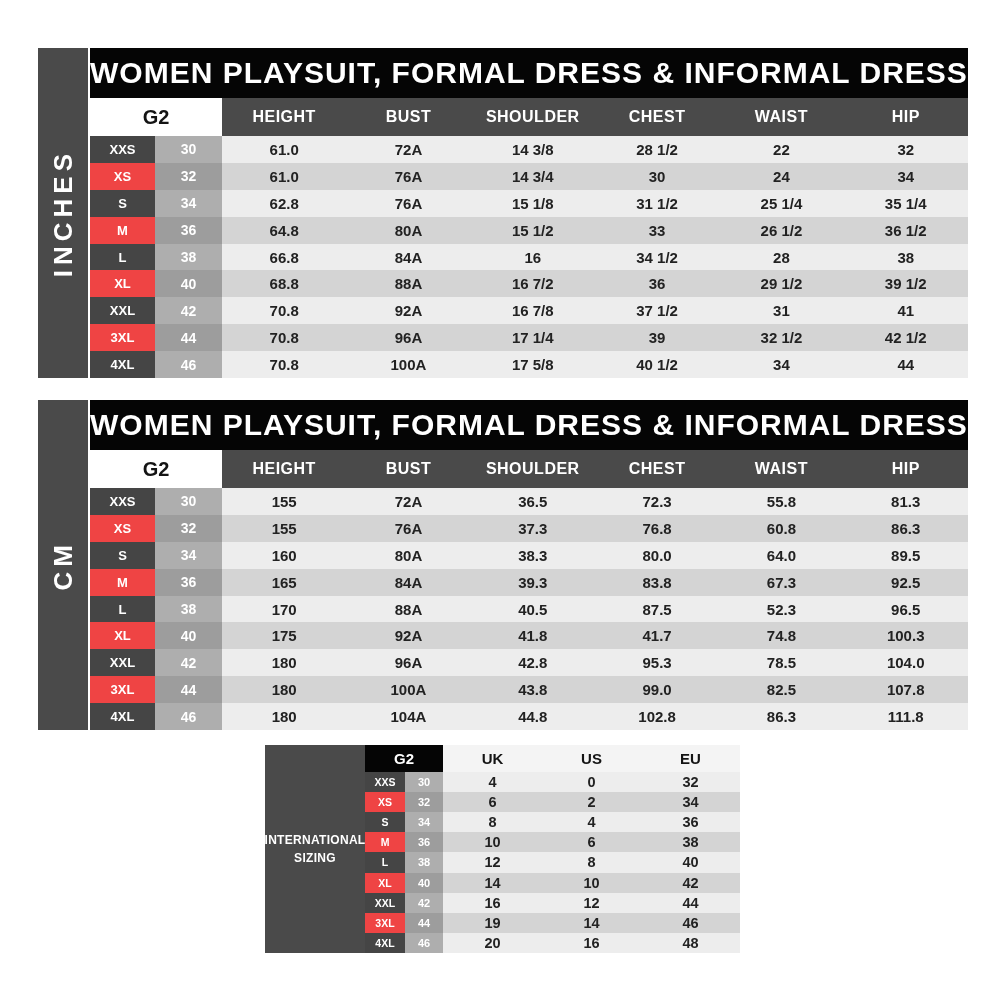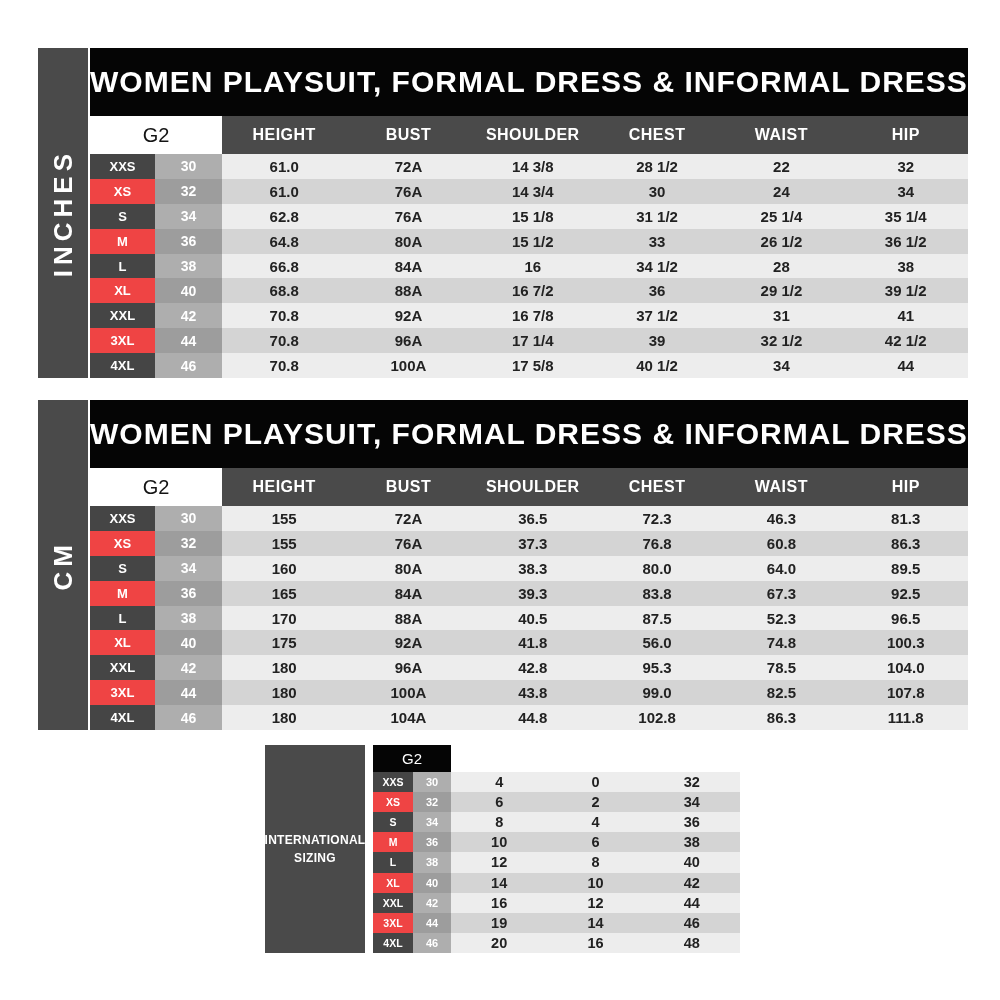--- a/index.html
+++ b/index.html
@@ -13,46 +13,46 @@
   #sec-intl   { left:265px; top:745px; width:475px; height:208px; }
 
   
   .rail { width:50px; background:#4a4a4a; display:flex; align-items:center;
           justify-content:center; margin-right:2px; flex-shrink:0; }
   .rail-text { writing-mode:vertical-rl; transform:rotate(180deg); color:#ffffff;
                font-weight:bold; font-size:26px; letter-spacing:5px; }
 
   .grid { flex:1; display:flex; flex-direction:column; }
 
-  .title-bar { height:68px; background:#050505; color:#ffffff; font-weight:bold;
+  .title-bar { height:50px; background:#050505; color:#ffffff; font-weight:bold;
                font-size:30px; display:flex; align-items:center; justify-content:center;
                letter-spacing:1px; white-space:nowrap; }
 
   .head-row { height:38px; display:flex; }
   .g2-cell { width:132px; background:#ffffff; color:#141414; font-size:20px;
-             font-weight:normal; display:flex; align-items:center; justify-content:center; }
+             font-weight:bold; display:flex; align-items:center; justify-content:center; }
   .col-heads { flex:1; display:flex;border-radius:9px; }
   .col-head { flex:1; background:#4a4a4a; color:#ffffff; font-weight:bold; font-size:16px;
               display:flex; align-items:center; justify-content:center; letter-spacing:0.5px; }
 
   .tbody { flex:1; display:flex; flex-direction:column; }
   .row { flex:1; display:flex; }
   .cell { display:flex; align-items:center; justify-content:center; font-weight:bold; }
   .size-label { width:65px; color:#ffffff; font-size:13px; }
   .size-num   { width:67px; color:#ffffff; font-size:14px; }
   .value      { flex:1; color:#222222; font-size:15px; }
   .row.odd  .size-label { background:#454545; }
   .row.even .size-label { background:#ef4444; }
   .row.odd  .size-num   { background:#aeaeae; }
   .row.even .size-num   { background:#9d9d9d; }
   .row.odd  .value      { background:#ededed; }
   .row.even .value      { background:#d4d4d4; }
 
   
-  #sec-intl .rail { width:100px; margin-right:8px; }
+  #sec-intl .rail { width:100px; margin-right:0; }
   .rail-text-h { color:#ffffff; font-weight:bold; font-size:12px; text-align:center;
                  line-height:1.5; letter-spacing:0.3px; }
   .rail-text-h span { display:block; }
   #sec-intl .head-row { height:27px; }
   #sec-intl .g2-cell { width:78px; background:#050505; color:#ffffff; font-size:15px; }
   #sec-intl .col-head { background:#f4f4f4; color:#141414; font-size:15px; letter-spacing:0; }
   #sec-intl .size-label { width:40px; font-size:10.5px; }
   #sec-intl .size-num   { width:38px; font-size:11px; }
   #sec-intl .value      { font-size:14.5px; }
 </style>
@@ -191,21 +191,21 @@
           </div>
       </div>
       <div class="tbody">
           <div class="row odd">
             <div class="cell size-label">XXS</div>
             <div class="cell size-num">30</div>
             <div class="cell value">155</div>
             <div class="cell value">72A</div>
             <div class="cell value">36.5</div>
             <div class="cell value">72.3</div>
-            <div class="cell value">46.3</div>
+            <div class="cell value">55.8</div>
             <div class="cell value">81.3</div>
           </div>
           <div class="row even">
             <div class="cell size-label">XS</div>
             <div class="cell size-num">32</div>
             <div class="cell value">155</div>
             <div class="cell value">76A</div>
             <div class="cell value">37.3</div>
             <div class="cell value">76.8</div>
             <div class="cell value">60.8</div>
@@ -240,21 +240,21 @@
             <div class="cell value">87.5</div>
             <div class="cell value">52.3</div>
             <div class="cell value">96.5</div>
           </div>
           <div class="row even">
             <div class="cell size-label">XL</div>
             <div class="cell size-num">40</div>
             <div class="cell value">175</div>
             <div class="cell value">92A</div>
             <div class="cell value">41.8</div>
-            <div class="cell value">56.0</div>
+            <div class="cell value">41.7</div>
             <div class="cell value">74.8</div>
             <div class="cell value">100.3</div>
           </div>
           <div class="row odd">
             <div class="cell size-label">XXL</div>
             <div class="cell size-num">42</div>
             <div class="cell value">180</div>
             <div class="cell value">96A</div>
             <div class="cell value">42.8</div>
             <div class="cell value">95.3</div>
@@ -288,20 +288,25 @@
   <section class="section" id="sec-intl">
     <div class="rail">
       <div class="rail-text-h">
         <span>INTERNATIONAL</span>
         <span>SIZING</span>
       </div>
     </div>
     <div class="grid">
       <div class="head-row">
         <div class="g2-cell">G2</div>
+        <div class="col-heads">
+            <div class="col-head">UK</div>
+            <div class="col-head">US</div>
+            <div class="col-head">EU</div>
+          </div>
       </div>
       <div class="tbody">
           <div class="row odd">
             <div class="cell size-label">XXS</div>
             <div class="cell size-num">30</div>
             <div class="cell value">4</div>
             <div class="cell value">0</div>
             <div class="cell value">32</div>
           </div>
           <div class="row even">

